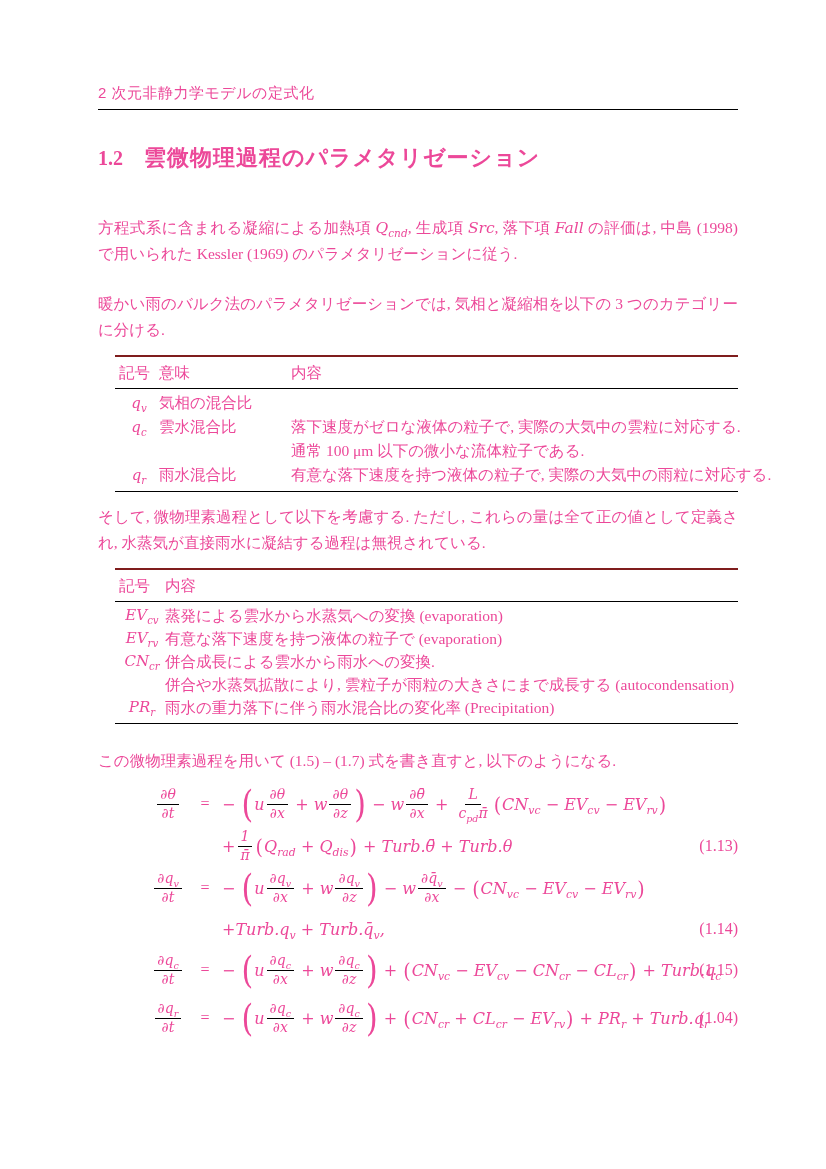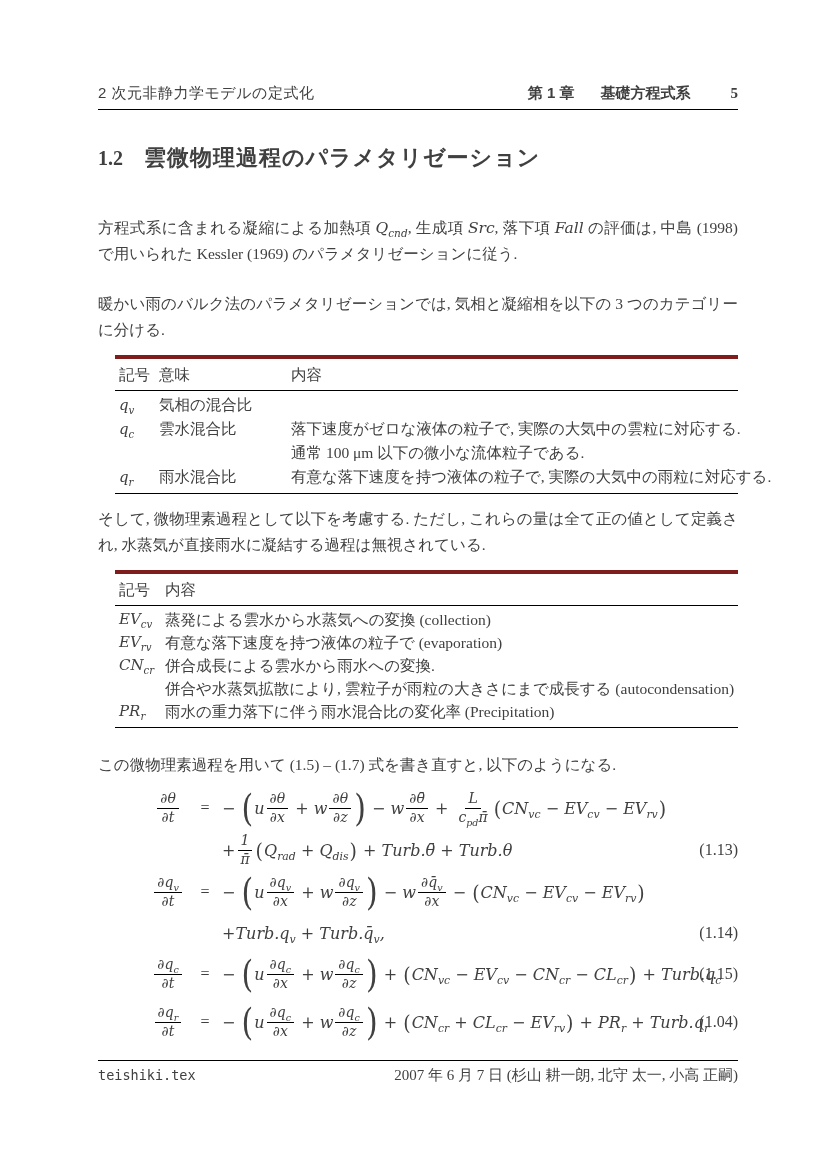--- a/index.html
+++ b/index.html
@@ -1,17 +1,17 @@
 <!DOCTYPE html>
 <html><head>
 <meta charset="utf-8">
 <style>
   html,body{margin:0;padding:0;background:#e8e8e8;}
   .page{
-    position:relative;width:826px;height:1169px;background:#ffffff;color:#404040;
+    position:relative;width:826px;height:1169px;background:#ffffff;color:#ec4899;
     font-family:"Liberation Serif","DejaVu Serif",serif;font-size:15.5px;overflow:hidden;
   }
   .content{position:relative;margin-left:98px;width:640px;}
   
   .header{display:flex;justify-content:space-between;align-items:baseline;padding-top:84px;
           font-size:15px;font-family:"Liberation Sans","DejaVu Sans",sans-serif;}
   .hleft{letter-spacing:.5px;}
   .hright{display:flex;align-items:baseline;}
   .hchap{font-weight:bold;}
   .hsec{font-weight:bold;margin-left:26px;}
@@ -24,29 +24,29 @@
             font-family:"Liberation Sans","DejaVu Sans",sans-serif;letter-spacing:1px;}
   
   .para{margin:0;line-height:26px;text-align:justify;}
   .para.p1{margin-top:42px;}
   .para.p2{margin-top:24px;}
   .para.p3{margin-top:12px;}
   .para.p4{margin-top:24px;}
   .mi{font-style:italic;font-family:"DejaVu Serif","Liberation Serif",serif;}
   sub{font-size:68%;line-height:0;}
   
-  .dtable{border-top:4px solid #7f1d1d;border-bottom:1px solid #000;margin-left:17px;margin-top:12px;}
+  .dtable{border-top:2px solid #7f1d1d;border-bottom:1px solid #000;margin-left:17px;margin-top:12px;}
   .tgrid{display:grid;}
   .t1 .tgrid{grid-template-columns:44px 132px 1fr;}
   .t2 .tgrid{grid-template-columns:50px 1fr;}
   .thead{border-bottom:1px solid #000;padding:4px 0 3px;line-height:24px;}
   .tbody{padding:2px 0 4px;}
   .t1 .row{line-height:24px;}
   .t2 .row{line-height:23px;}
-  .sym{font-style:italic;font-family:"DejaVu Serif","Liberation Serif",serif;padding-left:4px;font-size:15px;}
+  .sym{font-style:italic;font-family:"DejaVu Serif","Liberation Serif",serif;padding-left:4px;font-size:15px;text-align:center;}
   .hc{padding-left:0;}
   .hc.first{padding-left:4px;}
   .cellline{white-space:nowrap;}
   
   .equations{margin-top:6px;font-size:16px;}
   .eqrow{position:relative;display:flex;align-items:center;padding-left:50px;}
   .eqrow.fr-line{min-height:48px;}
   .eqrow.txt-line{min-height:34px;}
   .eqlhs{width:40px;display:flex;justify-content:center;}
   .eqrel{width:34px;text-align:center;}
@@ -68,25 +68,20 @@
   .fright{font-size:15px;}
 </style>
 </head>
 <body>
 
 <div class="page">
   <div class="content">
 
     <div class="header">
       <span class="hleft">2 次元非静力学モデルの定式化</span>
-      <span class="hright">
-        <span class="hchap">第 1 章</span>
-        <span class="hsec">基礎方程式系</span>
-        <span class="hpage">5</span>
-      </span>
     </div>
     <div class="hrule"></div>
 
     <div class="section-heading">
       <span class="secnum">1.2</span>
       <span class="sectitle">雲微物理過程のパラメタリゼーション</span>
     </div>
 
     <p class="para p1"><span class="jp">方程式系に含まれる凝縮による加熱項 </span><span class="mi">Q<sub>cnd</sub></span><span class="jp">, 生成項 </span><span class="mi">Src</span><span class="jp">, 落下項 </span><span class="mi">Fall</span><span class="jp"> の評価は, 中島 (1998) で用いられた Kessler (1969) のパラメタリゼーションに従う.</span></p>
     <p class="para p2"><span class="jp">暖かい雨のバルク法のパラメタリゼーションでは, 気相と凝縮相を以下の 3 つのカテゴリーに分ける.</span></p>
@@ -124,21 +119,21 @@
 
     <div class="dtable t2">
       <div class="tgrid thead" id="t2head">
           <div class="hc first">記号</div>
           <div class="hc">内容</div>
         </div>
       <div class="tbody" id="t2body">
           <div class="tgrid row">
             <div class="sym">EV<sub>cv</sub></div>
             <div class="contentcell">
-              <div class="cellline">蒸発による雲水から水蒸気への変換 (collection)</div>
+              <div class="cellline">蒸発による雲水から水蒸気への変換 (evaporation)</div>
             </div>
           </div>
           <div class="tgrid row">
             <div class="sym">EV<sub>rv</sub></div>
             <div class="contentcell">
               <div class="cellline">有意な落下速度を持つ液体の粒子で (evaporation)</div>
             </div>
           </div>
           <div class="tgrid row">
             <div class="sym">CN<sub>cr</sub></div>
@@ -209,17 +204,13 @@
               <span class="d">∂t</span>
             </span>
           </div>
           <div class="eqrel">=</div>
           <div class="eqrhs"><span class="mx">− </span><span class="bp">(</span><span class="mx">u</span><span class="fr"><span class="n">∂q<sub>c</sub></span><span class="d">∂x</span></span><span class="mx"> + w</span><span class="fr"><span class="n">∂q<sub>c</sub></span><span class="d">∂z</span></span><span class="bp">)</span><span class="mx"> + </span><span class="mp">(</span><span class="mx">CN<sub>cr</sub> + CL<sub>cr</sub> − EV<sub>rv</sub></span><span class="mp">)</span><span class="mx"> + PR<sub>r</sub> + Turb.q<sub>r</sub></span></div>
           <span class="eqnum">(1.04)</span>
         </div>
       </div>
   </div>
 
-  <div class="footer">
-    <span class="fleft">teishiki.tex</span>
-    <span class="fright">2007 年 6 月 7 日 (杉山 耕一朗, 北守 太一, 小高 正嗣)</span>
-  </div>
 </div>
 
 </body></html>

